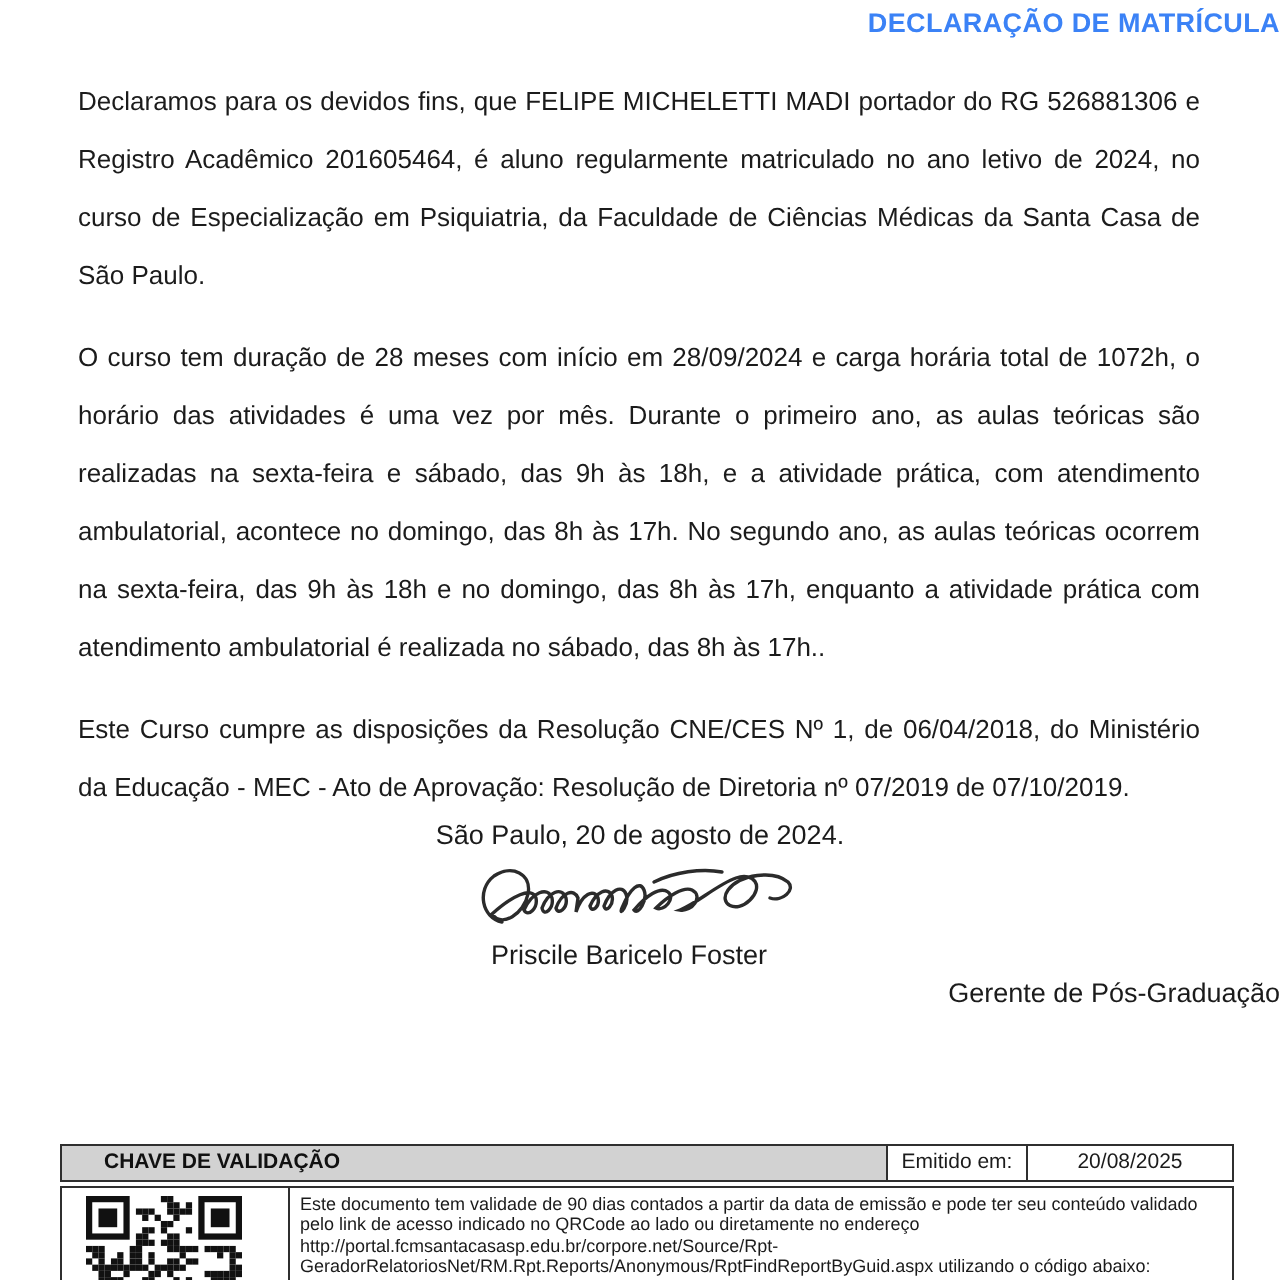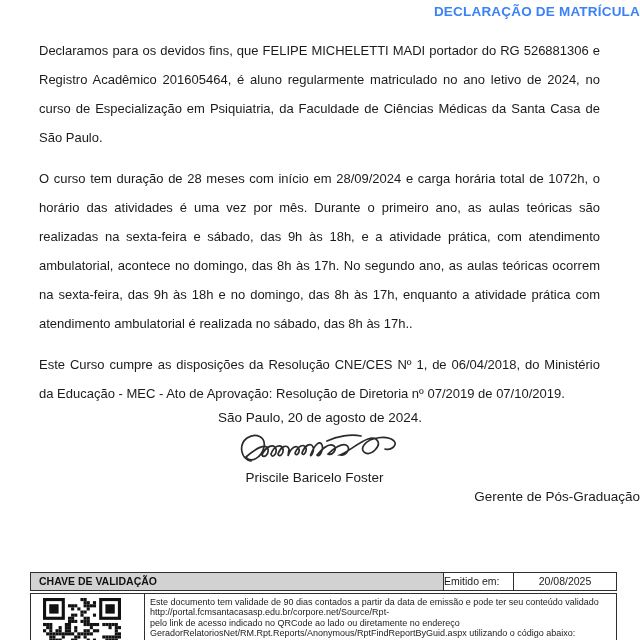--- a/index.html
+++ b/index.html
@@ -64,28 +64,28 @@
     border: 1px solid #2f2f2f;
     height: 19px;
     box-sizing: border-box;
     font-size: 10.5px;
     line-height: 17px;
   }
   .val-header .cell-key {
     flex: 0 0 413px;
     background: var(--header-bg, #d2d2d2);
     font-weight: bold;
-    padding-left: 8px;
+    padding-left: 21px;
     border-right: 1px solid #2f2f2f;
     box-sizing: border-box;
     color: #111;
   }
   .val-header .cell-emitido {
     flex: 0 0 70px;
-    text-align: left;
+    text-align: center;
     border-right: 1px solid #2f2f2f;
     box-sizing: border-box;
   }
   .val-header .cell-date {
     flex: 1;
     text-align: center;
   }
   .val-body {
     margin-top: 2px;
     border: 1px solid #2f2f2f;
@@ -358,18 +358,18 @@
           <rect x="18" y="0" width="7" height="7" fill="#111"></rect>
           <rect x="19" y="1" width="5" height="5" fill="#fff"></rect>
           <rect x="20" y="2" width="3" height="3" fill="#111"></rect>
           <rect x="0" y="18" width="7" height="7" fill="#111"></rect>
           <rect x="1" y="19" width="5" height="5" fill="#fff"></rect>
           <rect x="2" y="20" width="3" height="3" fill="#111"></rect>
         </svg>
     </div>
     <div class="notice-cell">
       <div>Este documento tem validade de 90 dias contados a partir da data de emissão e pode ter seu conteúdo validado</div>
+      <div>pelo link de acesso indicado no QRCode ao lado ou diretamente no endereço</div>
       <div>http://portal.fcmsantacasasp.edu.br/corpore.net/Source/Rpt-</div>
-      <div>pelo link de acesso indicado no QRCode ao lado ou diretamente no endereço</div>
       <div>GeradorRelatoriosNet/RM.Rpt.Reports/Anonymous/RptFindReportByGuid.aspx utilizando o código abaixo:</div>
     </div>
   </div>
 </div>
 
 </body></html>

